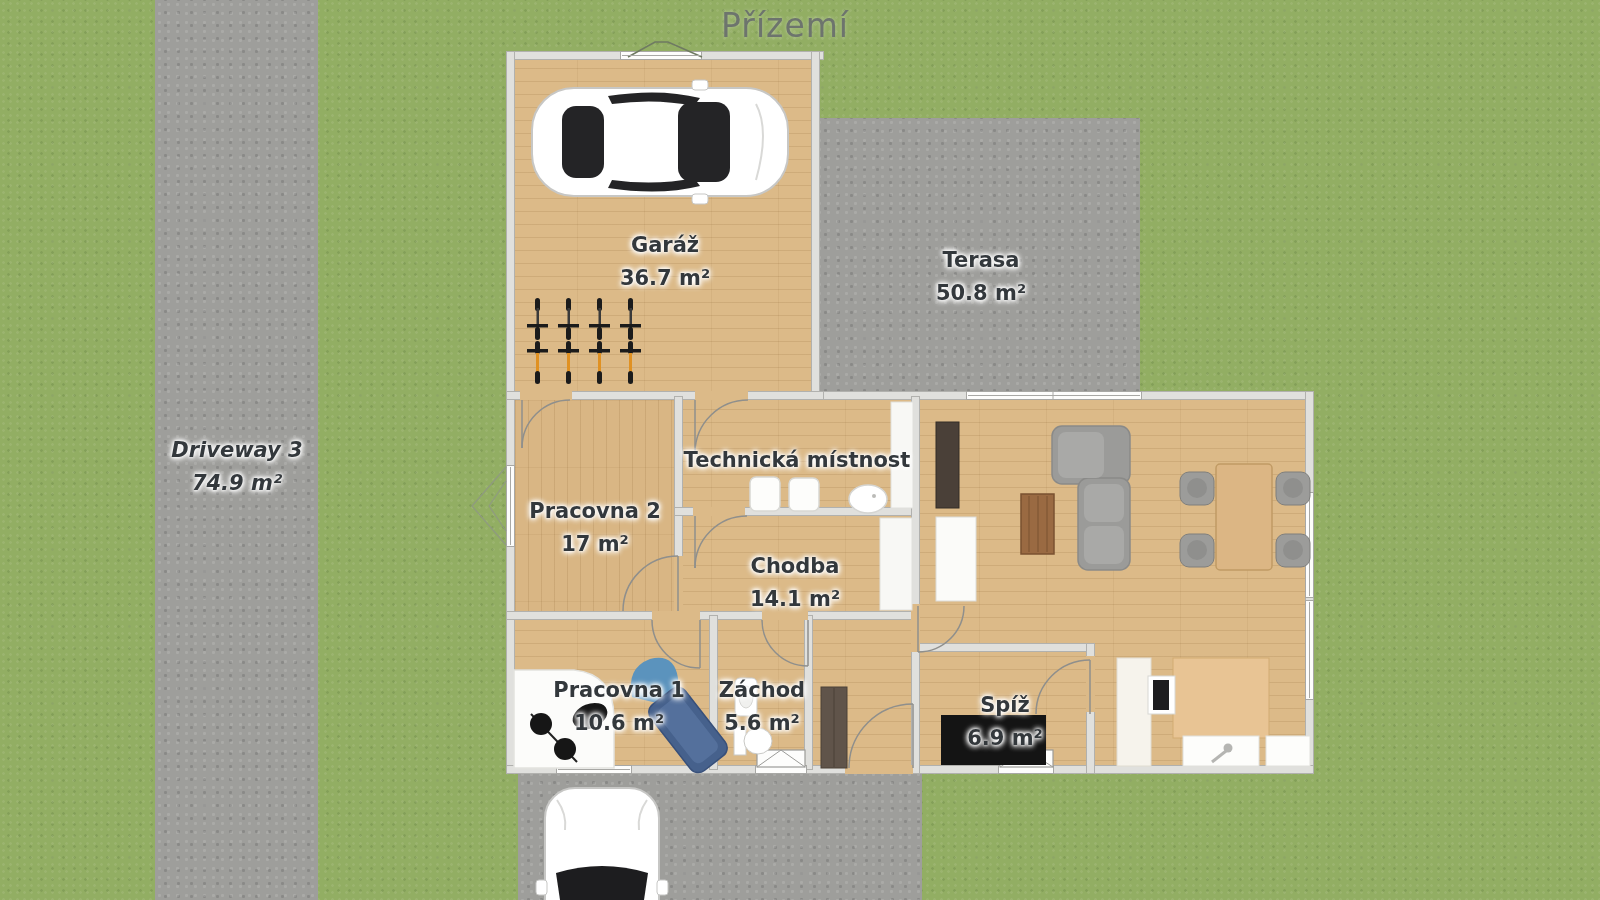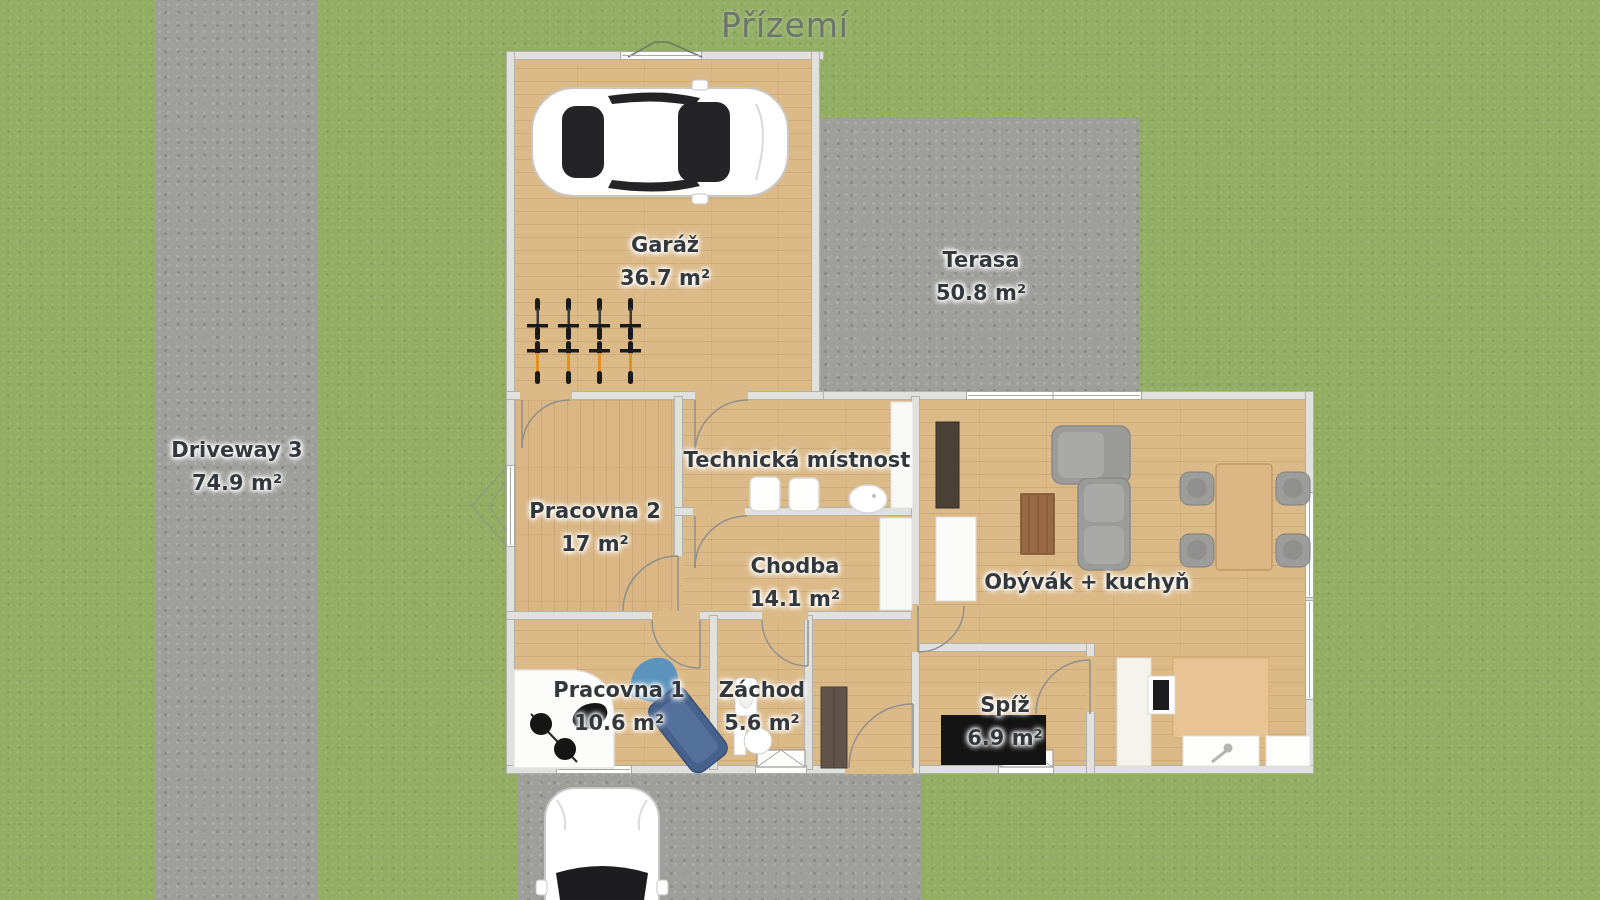--- a/index.html
+++ b/index.html
@@ -339,37 +339,36 @@
   </svg>
 
   <div class="rlabel" style="left:665px;top:229px;">
     <span>Garáž</span>
     <span>36.7 m²</span>
   </div>
   <div class="rlabel" style="left:981px;top:244px;">
     <span>Terasa</span>
     <span>50.8 m²</span>
   </div>
-  <div class="rlabel" style="left:237px;top:434px;">
+  <div class="rlabel" style="left:237px;top:434px;font-style:italic;">
     <span>Driveway 3</span>
     <span>74.9 m²</span>
   </div>
   <div class="rlabel" style="left:595px;top:495px;">
     <span>Pracovna 2</span>
     <span>17 m²</span>
   </div>
   <div class="rlabel" style="left:797px;top:444px;">
     <span>Technická místnost</span>
   </div>
   <div class="rlabel" style="left:795px;top:550px;">
     <span>Chodba</span>
     <span>14.1 m²</span>
   </div>
   <div class="rlabel" style="left:1087px;top:566px;">
-    <span>Obývák + kuchyň</span>
   </div>
   <div class="rlabel" style="left:619px;top:674px;">
     <span>Pracovna 1</span>
     <span>10.6 m²</span>
   </div>
   <div class="rlabel" style="left:762px;top:674px;">
     <span>Záchod</span>
     <span>5.6 m²</span>
   </div>
   <div class="rlabel" style="left:1005px;top:689px;">

